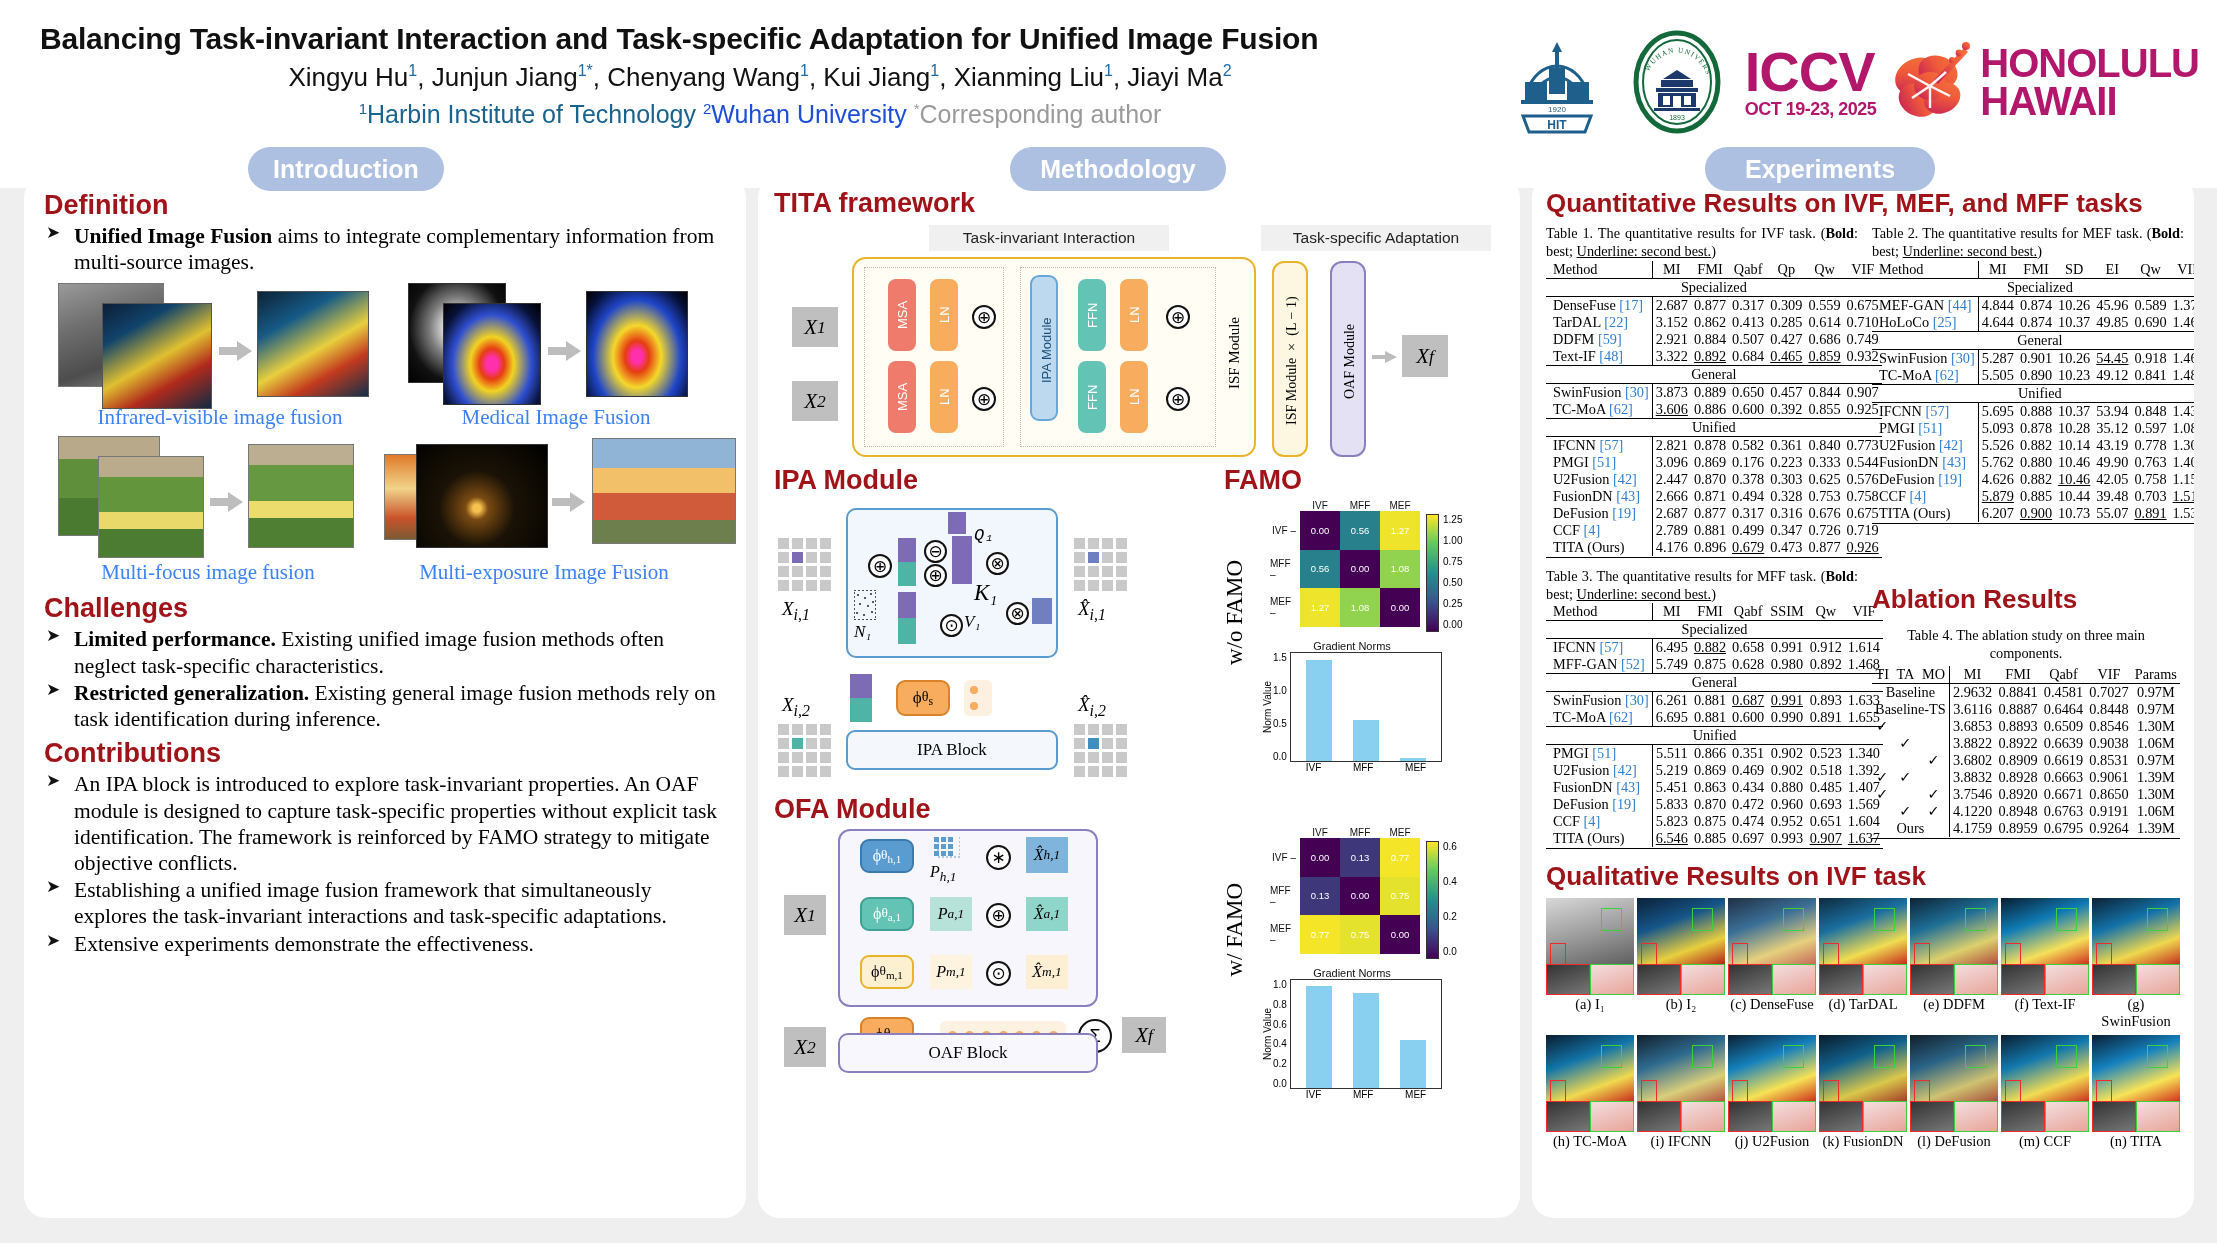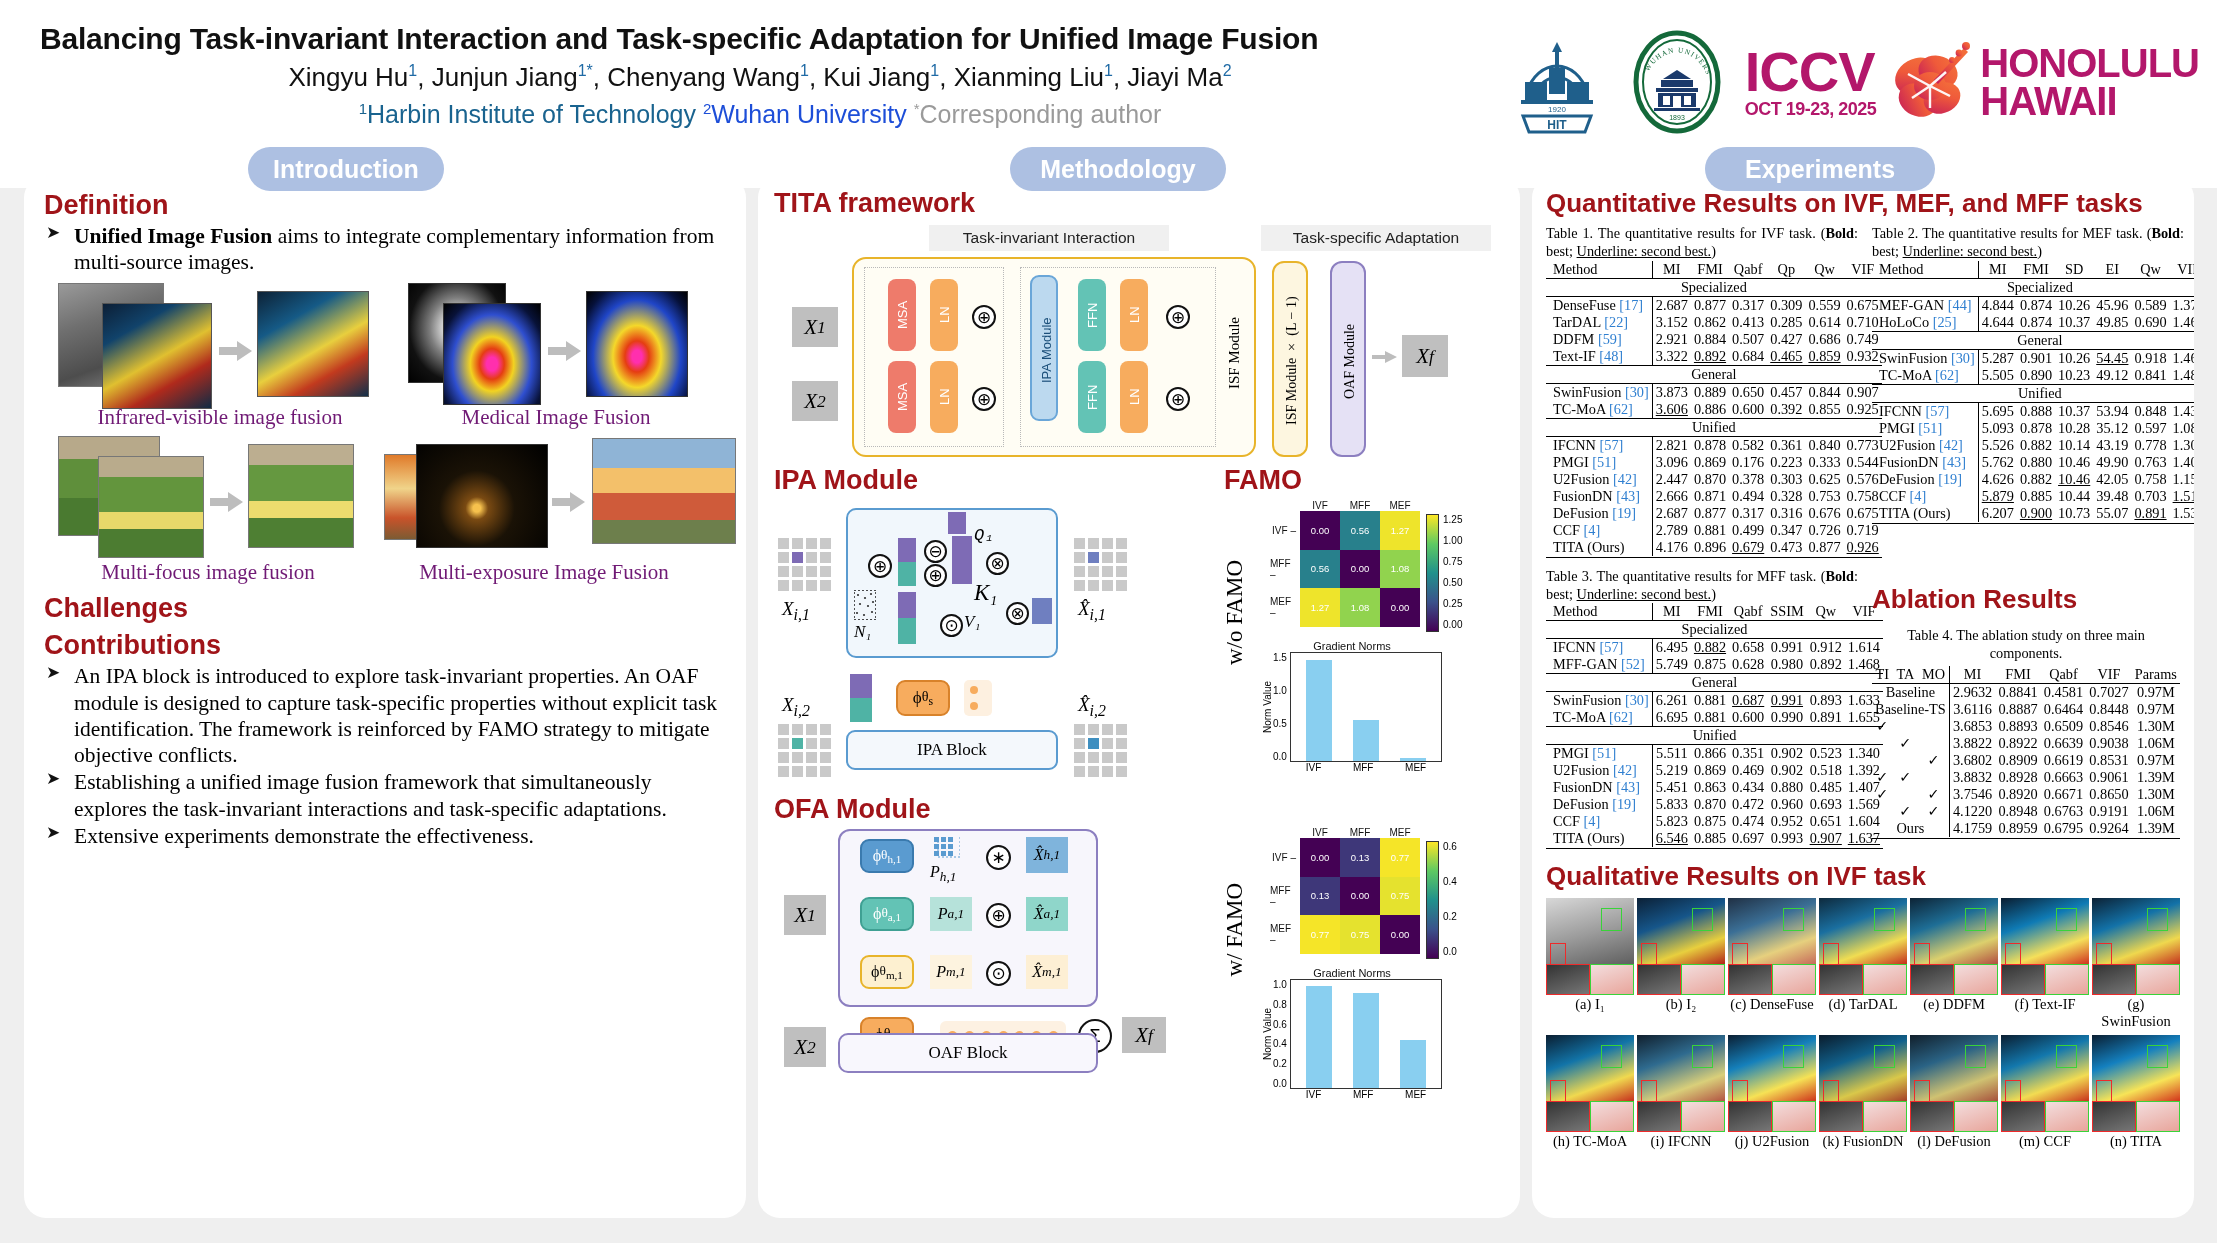--- a/index.html
+++ b/index.html
@@ -33,21 +33,21 @@
   .card{position:absolute;background:#fff;border-radius:22px;box-sizing:border-box;overflow:hidden;}
 
   h3.sec{color:#a01419;font-size:27px;font-weight:bold;margin:0 0 2px 0;font-family:"Liberation Sans",sans-serif;}
   ul.bul{list-style:none;margin:0 0 6px 0;padding:0;}
   ul.bul li{position:relative;padding-left:30px;font-family:"Liberation Serif",serif;font-size:21.5px;line-height:1.22;color:#000;margin-bottom:1px;}
   ul.bul li:before{content:"\27A4";position:absolute;left:2px;top:0px;font-size:17px;color:#111;}
   ul.bul li b{font-weight:bold;}
 
   
   .thumbrow{position:relative;}
-  .caption{font-family:"Liberation Serif",serif;font-size:21px;text-align:center;color:#701a75;}
+  .caption{font-family:"Liberation Serif",serif;font-size:21px;text-align:center;color:#3b82f6;}
 
   
   .mbox{position:absolute;box-sizing:border-box;}
   .vlabel{writing-mode:vertical-rl;transform:rotate(180deg);white-space:nowrap;}
   .grayband{position:absolute;background:#f0f0f0;color:#222;font-size:15.5px;display:flex;align-items:center;justify-content:center;font-family:"Liberation Sans",sans-serif;}
   .xblk{position:absolute;background:#bfbfbf;display:flex;align-items:center;justify-content:center;font-family:"Liberation Serif",serif;font-style:italic;font-size:21px;}
   .opcirc{position:absolute;border:2px solid #111;border-radius:50%;background:#fff;display:flex;align-items:center;justify-content:center;font-size:17px;line-height:1;}
   .dot{position:absolute;border-radius:50%;}
 
   
@@ -236,20 +236,24 @@
         </svg>
       <div style="position:absolute;left:548px;top:4px;width:142px;height:104px;background:
            linear-gradient(180deg,#8fb4d6 0 28%,#f3c06a 28% 52%,#cf5b3a 52% 78%,#6d7f4c 78% 100%);border:1px solid #777;"></div>
     </div>
     <div style="display:flex;margin-top:0px;">
       <div class="caption" style="width:328px;">Multi-focus image fusion</div>
       <div class="caption" style="width:344px;">Multi-exposure Image Fusion</div>
     </div>
 
     <h3 class="sec" style="margin-top:8px;">Challenges</h3>
+    <ul class="bul" id="chal-bullets">
+        <li><b>Limited performance.</b> Existing unified image fusion methods often neglect task-specific characteristics.</li>
+        <li><b>Restricted generalization.</b> Existing general image fusion methods  rely on task identification during inference.</li>
+      </ul>
 
     <h3 class="sec" style="margin-top:6px;">Contributions</h3>
     <ul class="bul" id="contrib-bullets">
         <li>An IPA block is introduced to explore task-invariant properties. An OAF module is designed to capture task-specific properties without explicit task identification. The framework is reinforced by FAMO strategy to mitigate objective conflicts.</li>
         <li>Establishing a unified image fusion framework that simultaneously explores the task-invariant interactions and task-specific adaptations.</li>
         <li>Extensive experiments demonstrate the effectiveness.</li>
       </ul>
   </div>
 
   <div class="card" style="left:758px;top:176px;width:762px;height:1042px;padding:12px 14px 0 16px;">

